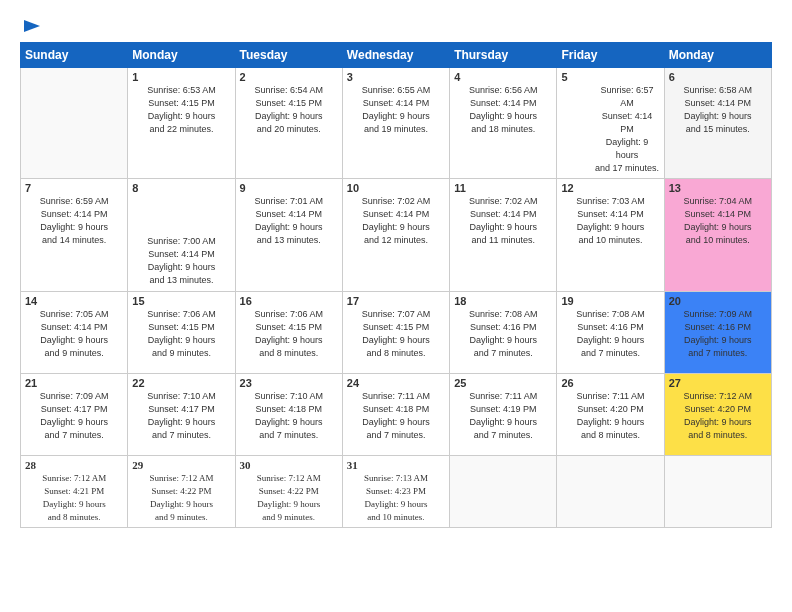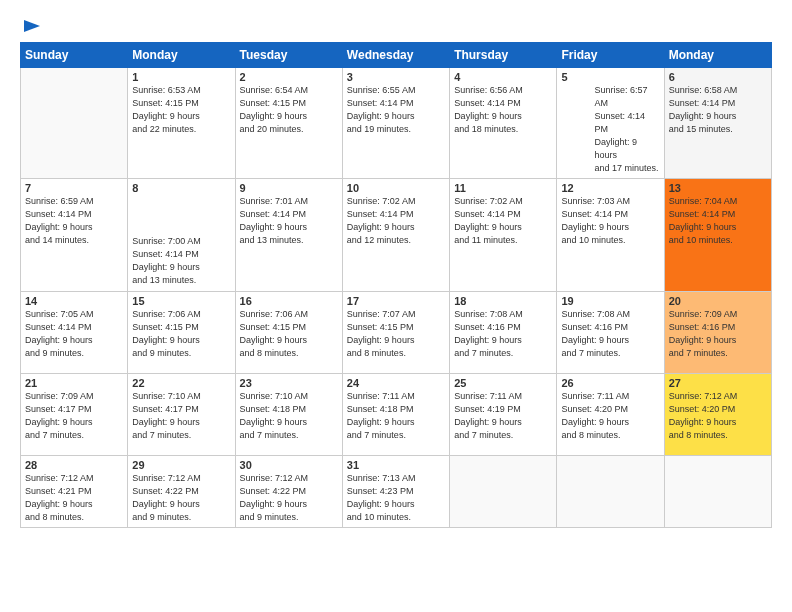--- a/index.html
+++ b/index.html
@@ -65,31 +65,33 @@
       font-size: 9.5px;
       color: #333;
       height: 82px;
       background: #fff;
     }
     .calendar td:last-child {
       background: #f5f5f5;
     }
     .calendar tr:last-child td {
       height: 70px;
+      font-family: Liberation Serif, serif;
     }
     .day-num {
       font-weight: bold;
       font-size: 11px;
       display: block;
       margin-bottom: 1px;
     }
     .day-info {
       font-size: 9px;
       line-height: 1.45;
       color: #333;
+      text-align: center;
     }
     .empty-cell {
       background: #f9f9f9 !important;
     }
     .logo-wrapper {
       display: flex;
       align-items: center;
       gap: 2px;
     }
     .logo-svg {
@@ -210,21 +212,21 @@
 Daylight: 9 hours
 and 11 minutes.</div>
           </td>
           <td>
             <span class="day-num">12</span>
             <div class="day-info" style="white-space: pre-line;">Sunrise: 7:03 AM
 Sunset: 4:14 PM
 Daylight: 9 hours
 and 10 minutes.</div>
           </td>
-          <td style="background: #f97316;">
+          <td style="background: #f9a8d4;">
             <span class="day-num">13</span>
             <div class="day-info" style="white-space: pre-line;">Sunrise: 7:04 AM
 Sunset: 4:14 PM
 Daylight: 9 hours
 and 10 minutes.</div>
           </td>
         </tr>
         <tr>
           <td>
             <span class="day-num">14</span>
@@ -261,21 +263,21 @@
 Daylight: 9 hours
 and 7 minutes.</div>
           </td>
           <td>
             <span class="day-num">19</span>
             <div class="day-info" style="white-space: pre-line;">Sunrise: 7:08 AM
 Sunset: 4:16 PM
 Daylight: 9 hours
 and 7 minutes.</div>
           </td>
-          <td style="background: #fdba74;">
+          <td style="background: #3b82f6;">
             <span class="day-num">20</span>
             <div class="day-info" style="white-space: pre-line;">Sunrise: 7:09 AM
 Sunset: 4:16 PM
 Daylight: 9 hours
 and 7 minutes.</div>
           </td>
         </tr>
         <tr>
           <td>
             <span class="day-num">21</span>

